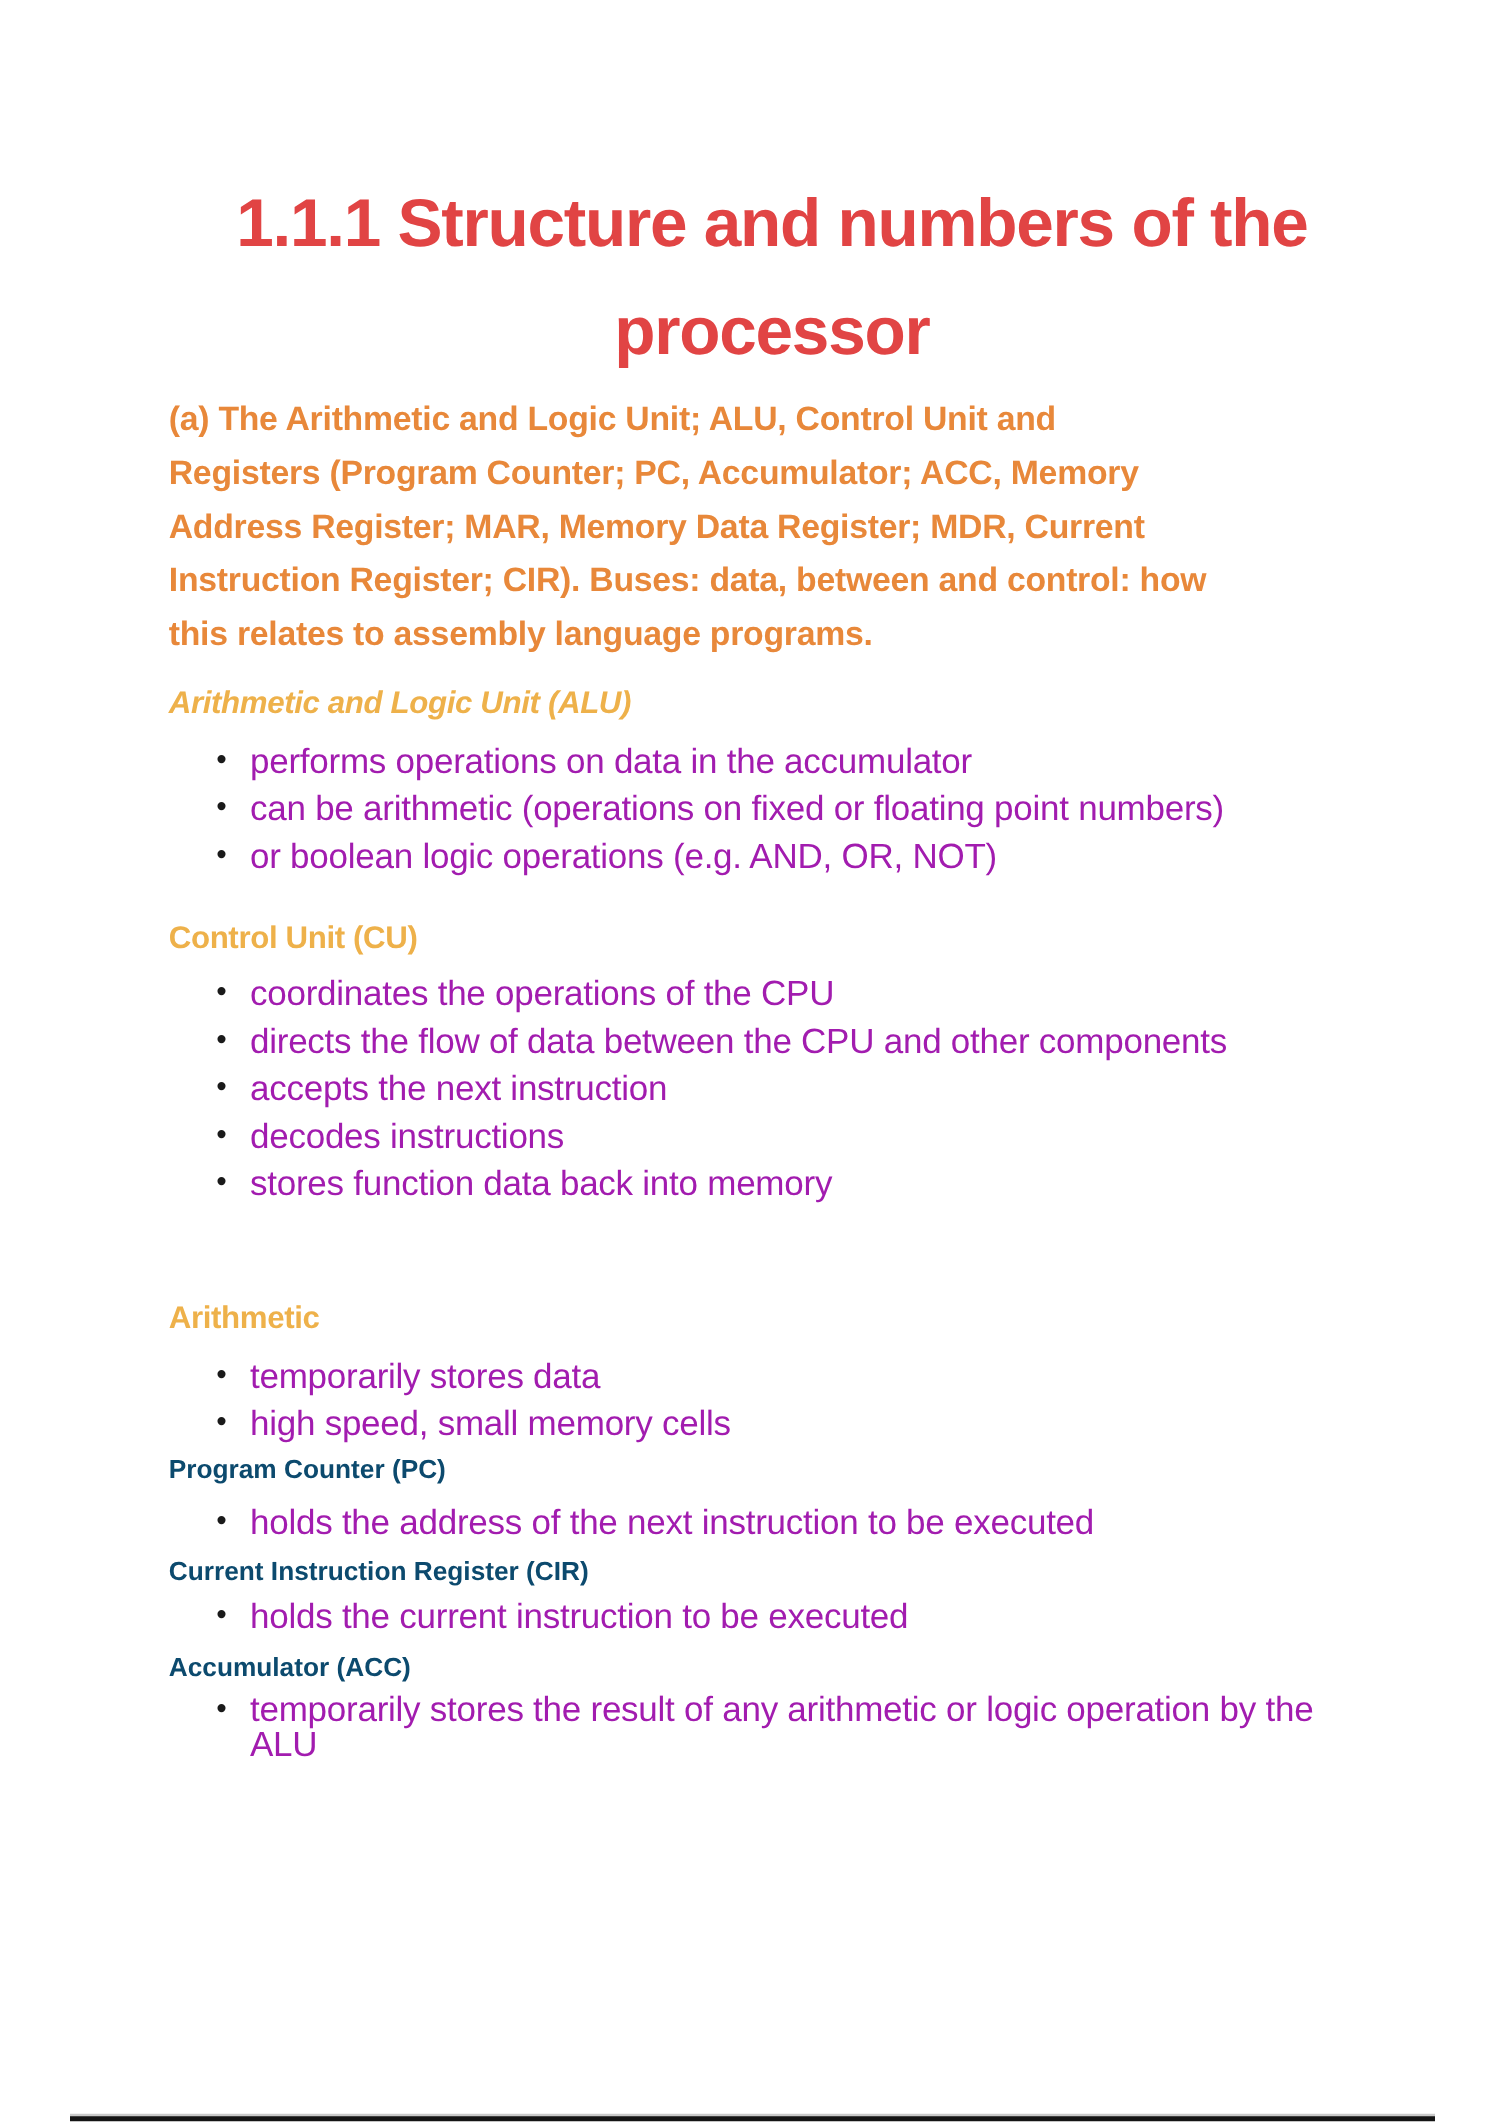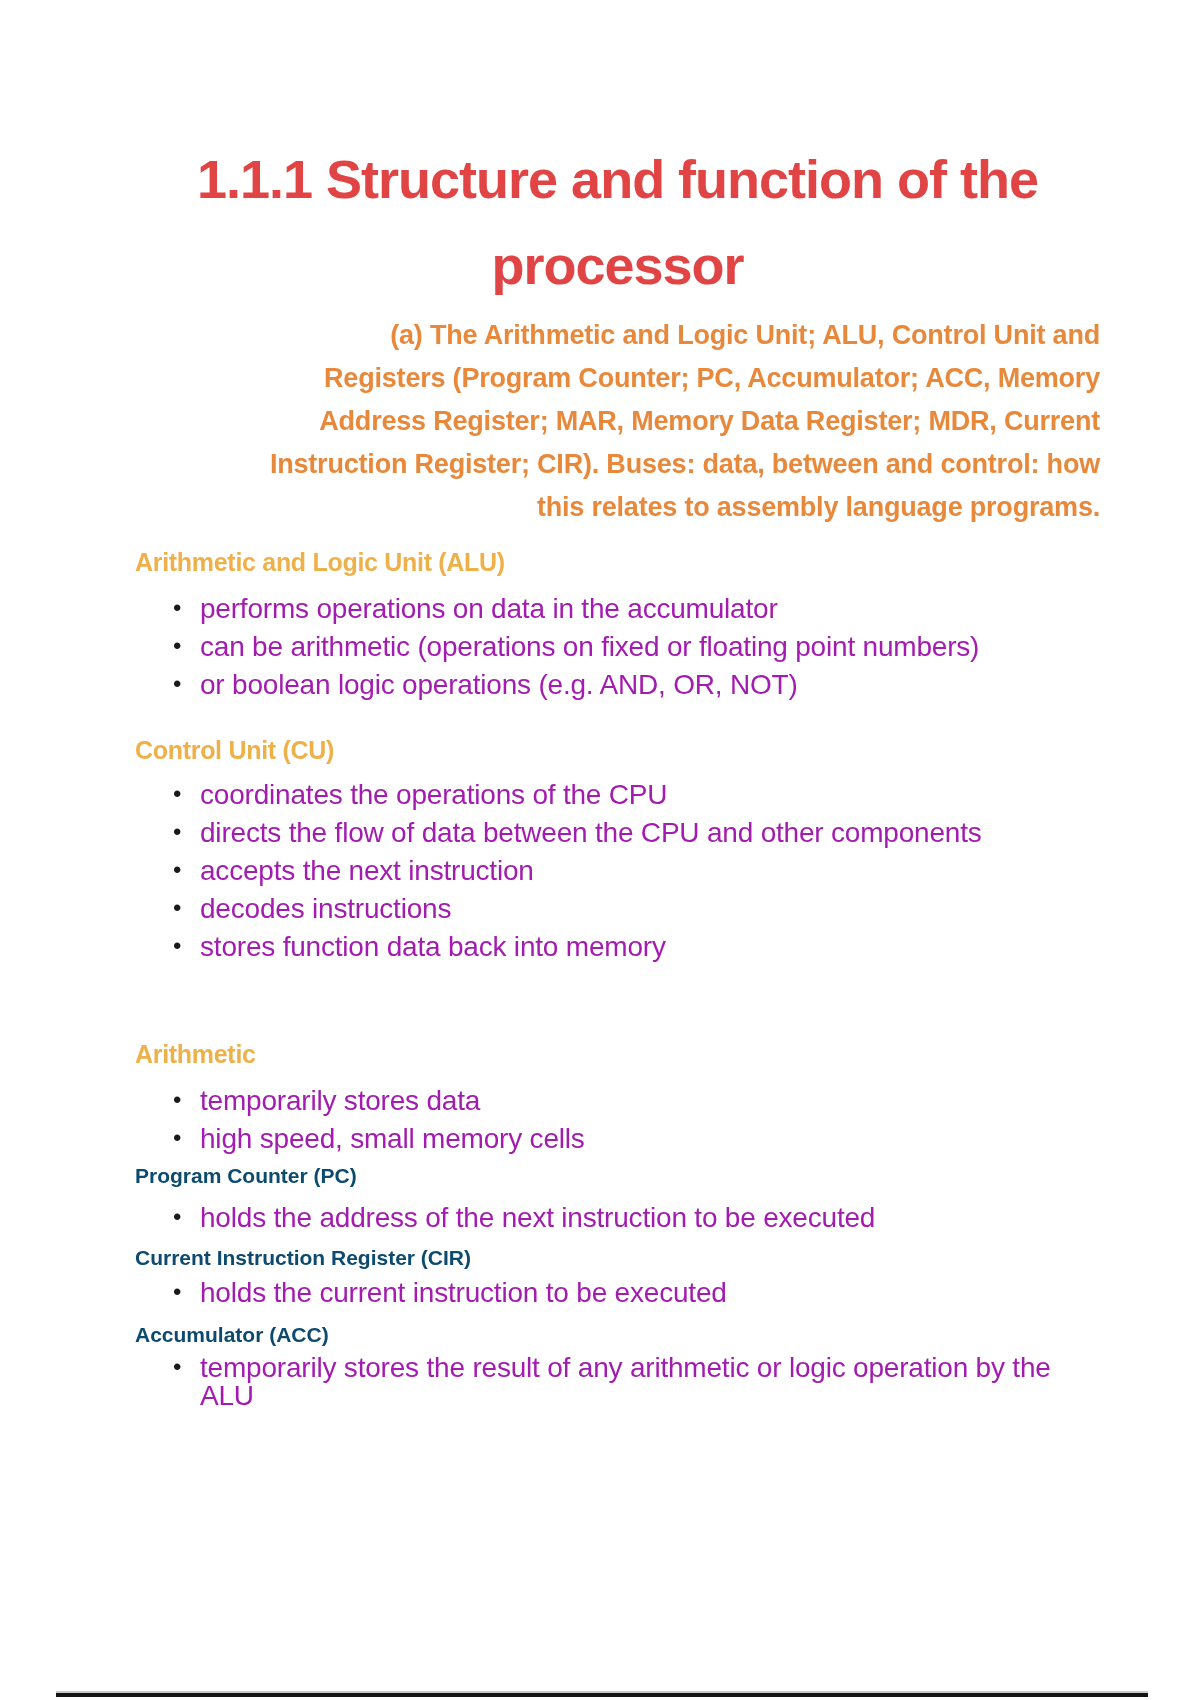--- a/index.html
+++ b/index.html
@@ -28,21 +28,21 @@
     letter-spacing: -1px;
   }
   .intro {
     margin-top: 6px;
     color: #e8883a;
     font-weight: 700;
     font-size: 27px;
     line-height: 43px;
     letter-spacing: -0.2px;
   }
-  .intro .intro-line { white-space: nowrap; text-align: right; }
+  .intro .intro-line { white-space: nowrap; }
   h2.section-heading {
     color: #eeb14a;
     font-weight: 700;
     font-size: 25px;
     line-height: 30px;
     letter-spacing: -0.3px;
   }
   h3.subsection-heading {
     color: #0c4a6e;
     font-weight: 700;
@@ -61,21 +61,21 @@
   }
   ul.bullet-list li::before {
     content: "\2022";
     position: absolute;
     left: 38px;
     top: -1px;
     font-size: 24px;
     color: #1a1a1a;
   }
   
-  .mt-alu-h { margin-top: 18px; }
+  .mt-alu-h { margin-top: 18px; font-style: italic; }
   .mt-alu-ul { margin-top: 18px; }
   .mt-cu-h { margin-top: 36px; }
   .mt-cu-ul { margin-top: 16px; }
   .mt-reg-h { margin-top: 78px; }
   .mt-reg-ul { margin-top: 18px; }
   .mt-pc-h { margin-top: 7px; }
   .mt-pc-ul { margin-top: 15px; }
   .mt-cir-h { margin-top: 13px; }
   .mt-cir-ul { margin-top: 8px; }
   .mt-acc-h { margin-top: 15px; }
@@ -90,21 +90,21 @@
     box-shadow: 0 -2px 0 #c9c9c9;
   }
 </style>
 </head>
 <body>
 
 <div class="page">
   <div class="content">
 
     <div class="doc-title">
-      <div>1.1.1 Structure and function of the</div>
+      <div>1.1.1 Structure and numbers of the</div>
       <div>processor</div>
     </div>
 
     <div class="intro">
       <div class="intro-line">(a) The Arithmetic and Logic Unit; ALU, Control Unit and</div>
       <div class="intro-line">Registers (Program Counter; PC, Accumulator; ACC, Memory</div>
       <div class="intro-line">Address Register; MAR, Memory Data Register; MDR, Current</div>
       <div class="intro-line">Instruction Register; CIR). Buses: data, between and control: how</div>
       <div class="intro-line">this relates to assembly language programs.</div>
     </div>

